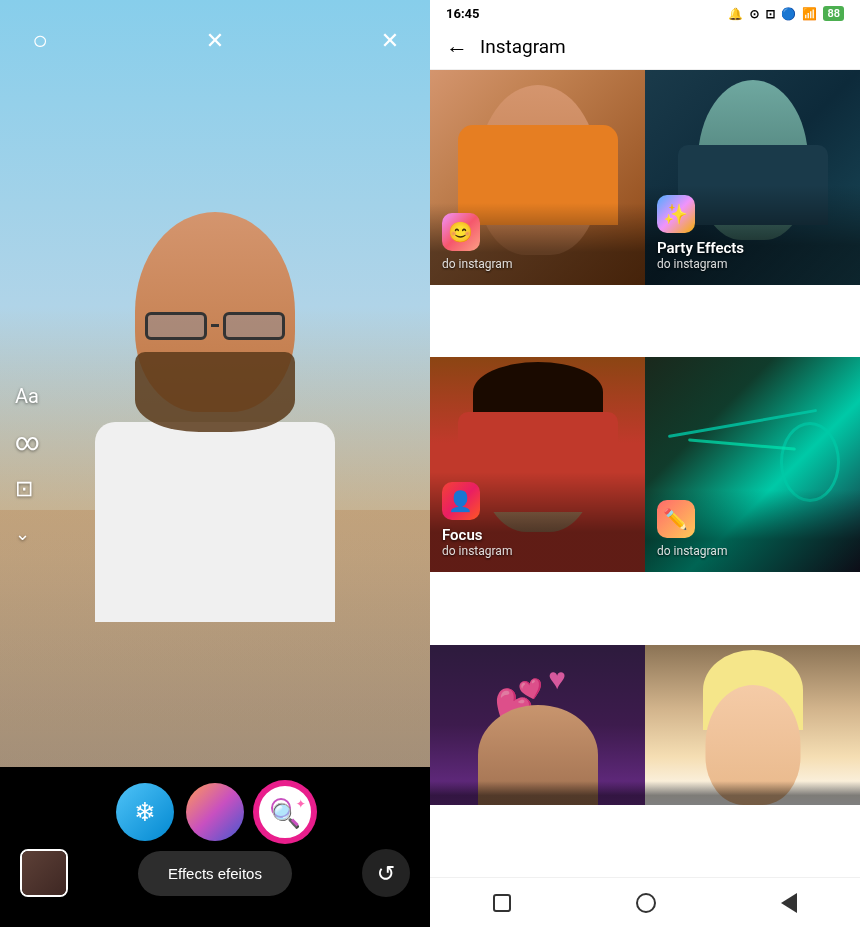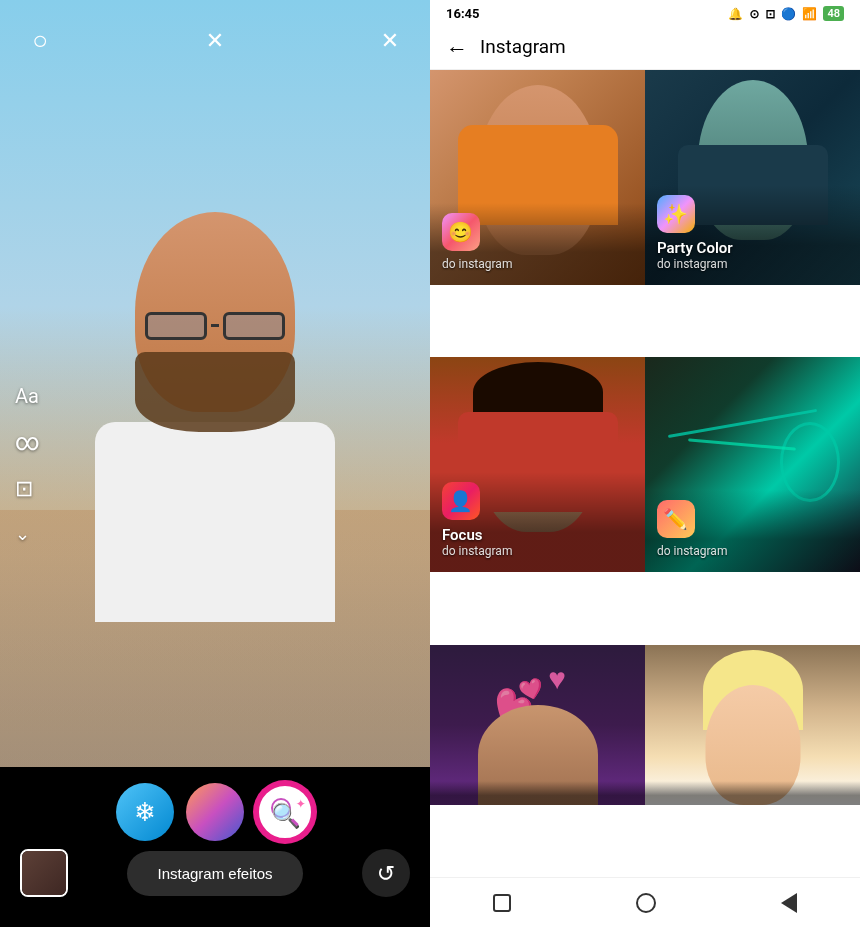--- a/index.html
+++ b/index.html
@@ -447,40 +447,40 @@
           <span style="color:#c850c0;font-size:24px;position:relative;">🔍<span class="star-plus">✦</span></span>
         </div>
       </div>
     </div>
 
     <div class="bottom-actions">
       <div class="avatar-thumb">
         <div style="width:100%;height:100%;background:linear-gradient(135deg,#5D4037,#3E2723);"></div>
       </div>
       <button class="search-effects-btn">
-        <span>Instagram efeitos</span>
+        <span>Effects efeitos</span>
       </button>
       <div class="flip-camera-btn">
         <span style="font-size:22px;">↺</span>
       </div>
     </div>
   </div>
 </div>
 
 <div class="instagram-panel">
 
   <div class="status-bar">
     <span class="status-left">16:45</span>
     <div class="status-icons">
       <span>🔔</span>
       <span>⊙</span>
       <span>⊡</span>
       <span>🔵</span>
       <span>📶</span>
-      <span style="background:#4caf50;color:white;padding:1px 4px;border-radius:3px;font-size:11px;">48</span>
+      <span style="background:#4caf50;color:white;padding:1px 4px;border-radius:3px;font-size:11px;">88</span>
     </div>
   </div>
 
   <div class="insta-header">
     <div class="back-arrow">
       <span>←</span>
     </div>
     <h1 class="insta-title">Instagram</h1>
   </div>
 
@@ -512,21 +512,21 @@
     <div class="grid-cell">
       <div class="bg-party">
 
         <div style="position:absolute;top:10px;left:50%;transform:translateX(-50%);width:110px;height:160px;background:linear-gradient(180deg,#6fa8a0,#3d6b65);border-radius:50% 50% 40% 40%;"></div>
         <div style="position:absolute;bottom:60px;left:50%;transform:translateX(-50%);width:150px;height:80px;background:#1a3a4a;border-radius:10px 10px 0 0;"></div>
       </div>
       <div class="cell-overlay">
         <div class="cell-app-icon icon-party">
           <span>✨</span>
         </div>
-        <div class="cell-effect-name">Party Color</div>
+        <div class="cell-effect-name">Party Effects</div>
         <div class="cell-effect-sub">do instagram</div>
       </div>
     </div>
 
     <div class="grid-cell">
       <div class="bg-focus">
 
         <div style="position:absolute;top:10px;left:50%;transform:translateX(-50%);width:115px;height:165px;background:linear-gradient(180deg,#c8956e,#a07050);border-radius:50% 50% 40% 40%;"></div>
 
         <div style="position:absolute;top:5px;left:50%;transform:translateX(-50%);width:130px;height:60px;background:#1a0a00;border-radius:50% 50% 0 0;"></div>

